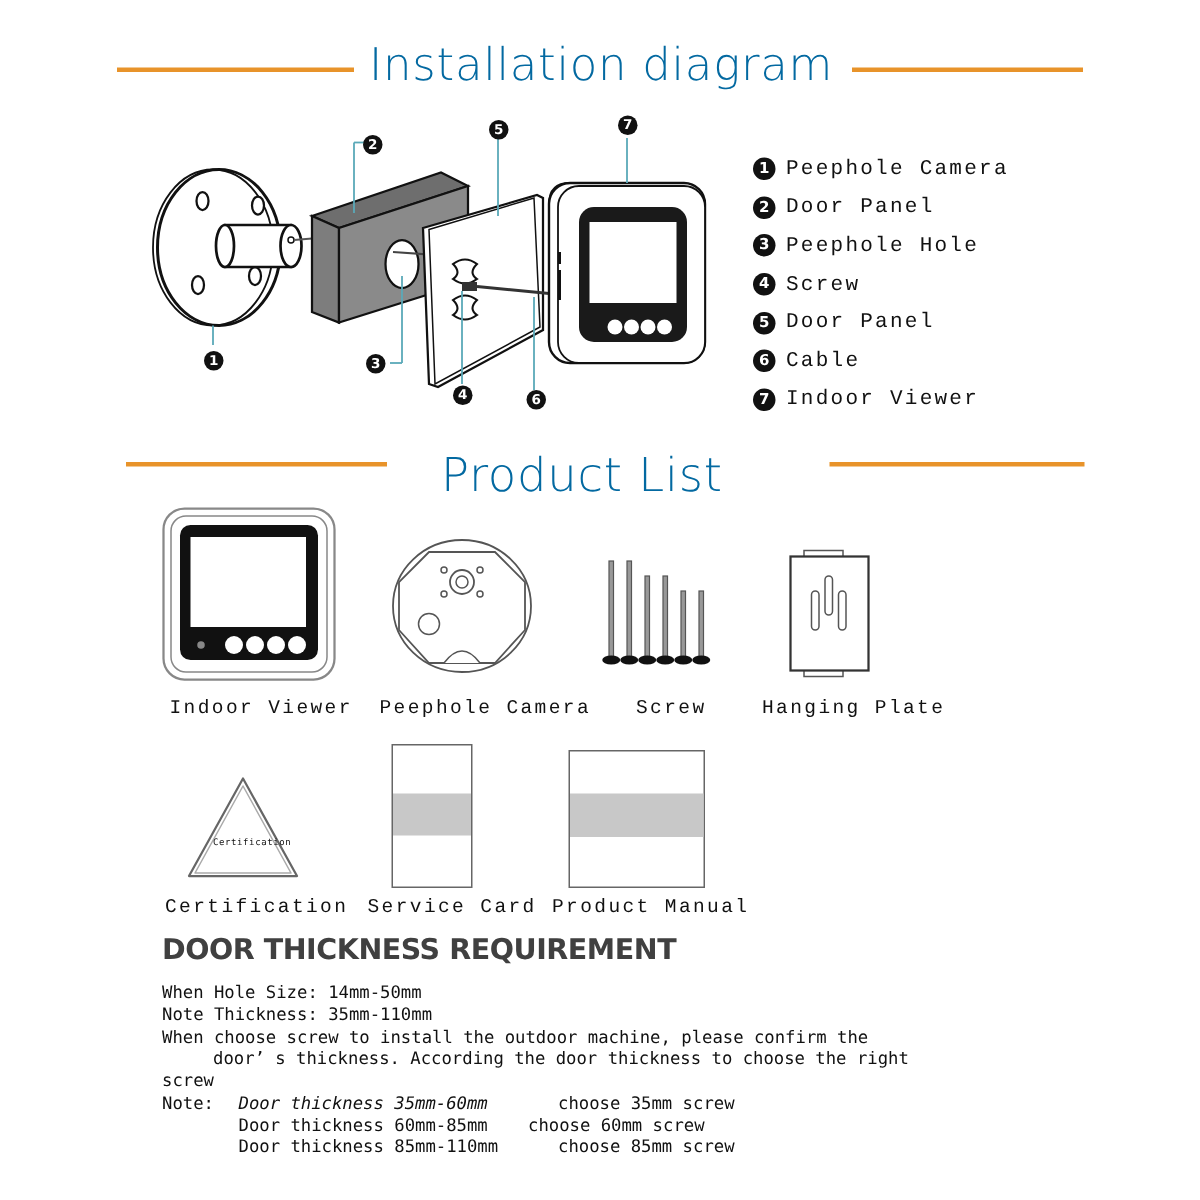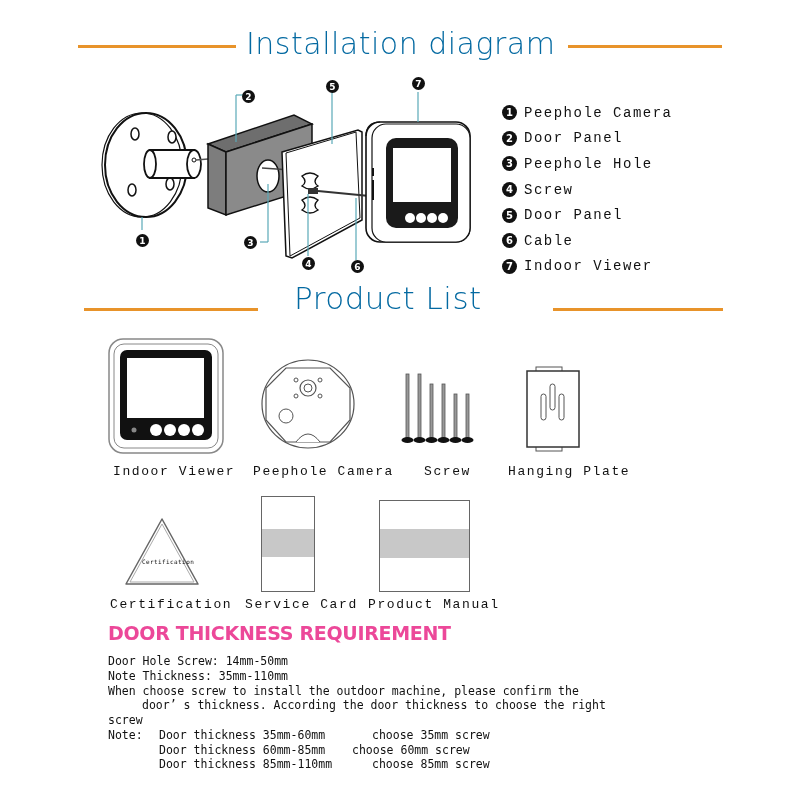--- a/index.html
+++ b/index.html
@@ -5,21 +5,21 @@
   html, body { margin:0; padding:0; background:#ffffff; }
   body { width:800px; height:800px; position:relative; overflow:hidden; font-family:"DejaVu Sans Mono","Liberation Mono",monospace; color:#111; }
   .abs { position:absolute; }
   .hline { position:absolute; height:3px; background:#E8932A; }
   .section-title { position:absolute; color:#0369a1; font-family:"DejaVu Sans","Liberation Sans",sans-serif; font-weight:300; letter-spacing:0.5px; white-space:nowrap; }
   .legend { position:absolute; left:502px; top:100px; }
   .legend-item { display:flex; align-items:center; height:25.6px; font-size:14px; letter-spacing:1.5px; font-family:"Liberation Mono","DejaVu Sans Mono",monospace; }
   .num-badge { display:inline-flex; align-items:center; justify-content:center; width:15px; height:15px; border-radius:50%; background:#111; color:#fff; font-size:10px; font-weight:bold; font-family:"DejaVu Sans",sans-serif; margin-right:7px; letter-spacing:0; }
   .callout { position:absolute; width:13px; height:13px; border-radius:50%; background:#111; color:#fff; font-size:9px; font-weight:bold; display:flex; align-items:center; justify-content:center; font-family:"DejaVu Sans",sans-serif; }
   .prod-label { position:absolute; font-size:13px; letter-spacing:1.6px; white-space:nowrap; font-family:"Liberation Mono","DejaVu Sans Mono",monospace; }
-  .req-title { position:absolute; left:108px; top:622px; color:#ec4899; font-family:"DejaVu Sans","Liberation Sans",sans-serif; font-weight:bold; font-size:19px; letter-spacing:-0.3px; white-space:nowrap; }
+  .req-title { position:absolute; left:108px; top:622px; color:#404040; font-family:"DejaVu Sans","Liberation Sans",sans-serif; font-weight:bold; font-size:19px; letter-spacing:-0.3px; white-space:nowrap; }
   .req-text { position:absolute; left:108px; font-size:11.5px; line-height:14.6px; white-space:pre; font-family:"DejaVu Sans Mono","Liberation Mono",monospace; }
 </style>
 </head>
 <body>
 
 <div class="hline" style="left:78px; top:45px; width:158px;"></div>
 <div class="section-title" style="left:246px; top:26px; font-size:30px;">Installation diagram</div>
 <div class="hline" style="left:568px; top:45px; width:154px;"></div>
 
 <svg class="abs" style="left:90px; top:80px;" width="400" height="200" viewBox="0 0 400 200">
@@ -114,21 +114,21 @@
       <span class="num-badge">6</span>
       <span>Cable</span>
     </div>
   <div class="legend-item">
       <span class="num-badge">7</span>
       <span>Indoor Viewer</span>
     </div>
 </div>
 
 <div class="hline" style="left:84px; top:308px; width:174px;"></div>
-<div class="section-title" style="left:294px; top:280px; font-size:31px;">Product List</div>
+<div class="section-title" style="left:294px; top:299px; font-size:31px;">Product List</div>
 <div class="hline" style="left:553px; top:308px; width:170px;"></div>
 
 <svg class="abs" style="left:108px; top:338px;" width="116" height="116" viewBox="0 0 116 116">
   <rect x="1" y="1" width="114" height="114" rx="14" fill="#fff" stroke="#888" stroke-width="1.5"></rect>
   <rect x="6" y="6" width="104" height="104" rx="10" fill="#fff" stroke="#888" stroke-width="1"></rect>
   <rect x="12" y="12" width="92" height="90" rx="7" fill="#111"></rect>
   <rect x="19" y="20" width="77" height="60" fill="#fff"></rect>
   <circle cx="48" cy="92" r="6" fill="#fff"></circle>
   <circle cx="62" cy="92" r="6" fill="#fff"></circle>
   <circle cx="76" cy="92" r="6" fill="#fff"></circle>
@@ -194,25 +194,25 @@
   <div class="abs" style="left:0; top:32px; width:52px; height:28px; background:#c8c8c8;"></div>
 </div>
 <div class="prod-label" style="left:245px; top:597px;">Service Card</div>
 
 <div class="abs" style="left:379px; top:500px; width:89px; height:90px; border:1.5px solid #666; background:#fff;">
   <div class="abs" style="left:0; top:28px; width:89px; height:29px; background:#c8c8c8;"></div>
 </div>
 <div class="prod-label" style="left:368px; top:597px;">Product Manual</div>
 
 <div class="req-title">DOOR THICKNESS REQUIREMENT</div>
-<div class="req-text" style="top:654px;">Door Hole Screw: 14mm-50mm</div>
+<div class="req-text" style="top:654px;">When Hole Size: 14mm-50mm</div>
 <div class="req-text" style="top:669px;">Note Thickness: 35mm-110mm</div>
 <div class="req-text" style="top:684px;">When choose screw to install the outdoor machine, please confirm the</div>
 <div class="req-text" style="top:698px;margin-left:34px;">door’ s thickness. According the door thickness to choose the right</div>
 <div class="req-text" style="top:713px;">screw</div>
 <div class="req-text" style="top:728px;">Note:</div>
 
-<div class="req-text" style="left:159px; top:728px;">Door thickness 35mm-60mm</div>
+<div class="req-text" style="left:159px; top:728px;font-style:italic;">Door thickness 35mm-60mm</div>
 <div class="req-text" style="left:372px; top:728px;">choose 35mm screw</div>
 <div class="req-text" style="left:159px; top:743px;">Door thickness 60mm-85mm</div>
 <div class="req-text" style="left:352px; top:743px;">choose 60mm screw</div>
 <div class="req-text" style="left:159px; top:757px;">Door thickness 85mm-110mm</div>
 <div class="req-text" style="left:372px; top:757px;">choose 85mm screw</div>
 
 </body></html>

